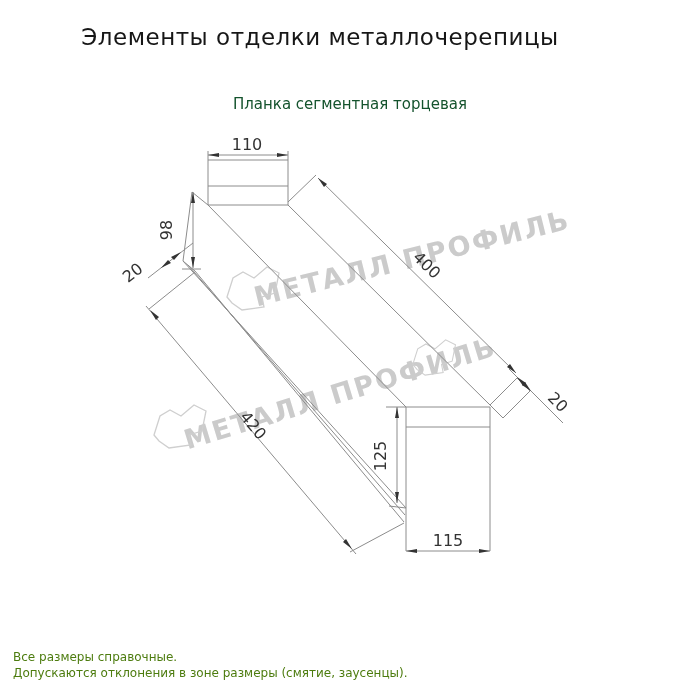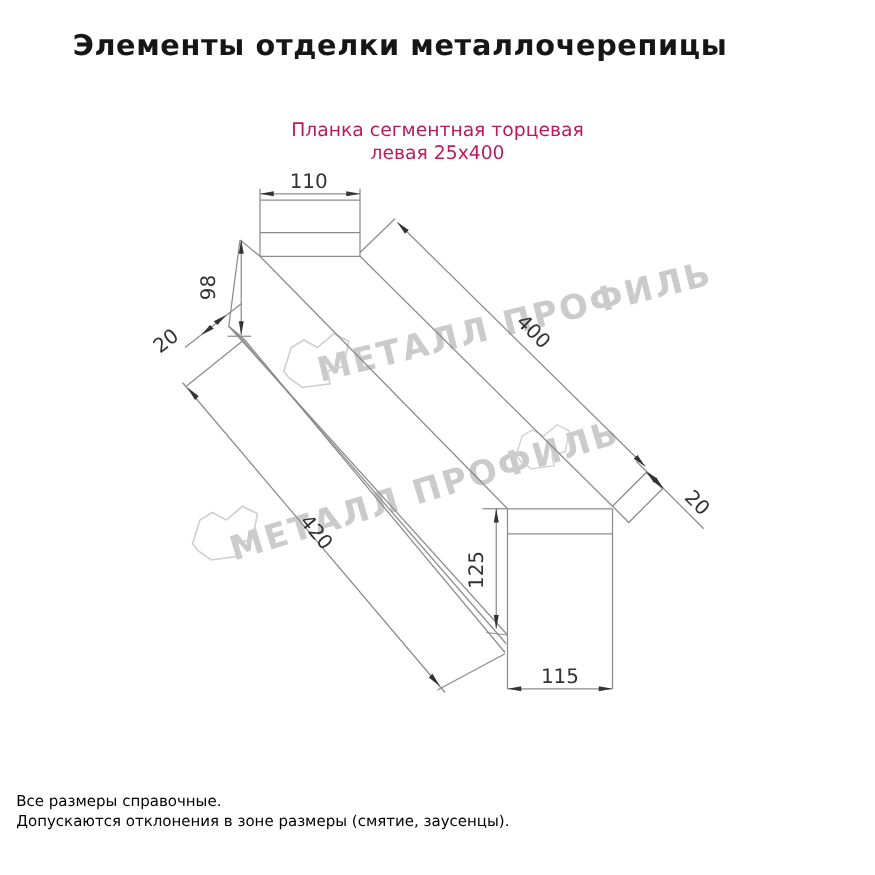--- a/index.html
+++ b/index.html
@@ -2,50 +2,49 @@
 <html><head>
 <meta charset="utf-8">
 <style>
   html,body{margin:0;padding:0;}
   body{
     width:700px;height:700px;position:relative;background:#ffffff;
     font-family:"DejaVu Sans","Liberation Sans",sans-serif;overflow:hidden;
   }
   .page-title{
     position:absolute;top:24px;left:0;width:640px;text-align:center;
-    font-size:23px;font-weight:bold;color:#161616;letter-spacing:0.5px;z-index:3;
+    font-size:23px;font-weight:normal;color:#161616;letter-spacing:0.5px;z-index:3;
   }
   .subtitle{
     position:absolute;top:95px;left:0;width:700px;text-align:center;
-    font-size:15px;color:#be185d;line-height:18px;z-index:3;
+    font-size:15px;color:#14532d;line-height:18px;z-index:3;
   }
   .watermark{
     position:absolute;color:#cbcbcb;font-weight:bold;font-size:27px;
     letter-spacing:2px;white-space:nowrap;z-index:1;
   }
   .wm-upper{left:412px;top:258px;transform:translate(-50%,-50%) rotate(-14deg);}
   .wm-lower{left:340px;top:393px;transform:translate(-50%,-50%) rotate(-17deg);}
   svg.drawing{position:absolute;left:0;top:0;z-index:2;}
   .strokes path, .strokes line{stroke:#8c8c8c;stroke-width:1;fill:none;}
   .logo-outline{stroke:#cfcfcf;stroke-width:1.3;fill:none;}
   .arrowhead{fill:#333333;stroke:none;}
   .dim-text{fill:#333333;font-size:16px;font-family:"DejaVu Sans","Liberation Sans",sans-serif;}
   .footnotes{
-    position:absolute;left:13px;top:633px;font-size:12px;color:#000000;
+    position:absolute;left:13px;top:649px;font-size:12px;color:#4d7c0f;
     line-height:16px;z-index:3;
   }
 </style>
 </head>
 <body>
 
 <div class="page-title">Элементы отделки металлочерепицы</div>
 
 <div class="subtitle">
   <div>Планка сегментная торцевая</div>
-  <div>левая 25х400</div>
 </div>
 
 <div class="watermark wm-upper">МЕТАЛЛ ПРОФИЛЬ</div>
 <div class="watermark wm-lower">МЕТАЛЛ ПРОФИЛЬ</div>
 
 <svg class="drawing" width="700" height="700" viewBox="0 0 700 700">
 
   <g>
     <path class="logo-outline" transform="translate(226,266)" d="M1,31 L7,12 L17,6 L28,12 L41,1 L53,7 L49,27 L36,31 L38,41 L16,44 L6,37 Z"></path>
     <path class="logo-outline" transform="translate(153,404)" d="M1,31 L7,12 L17,6 L28,12 L41,1 L53,7 L49,27 L36,31 L38,41 L16,44 L6,37 Z"></path>

